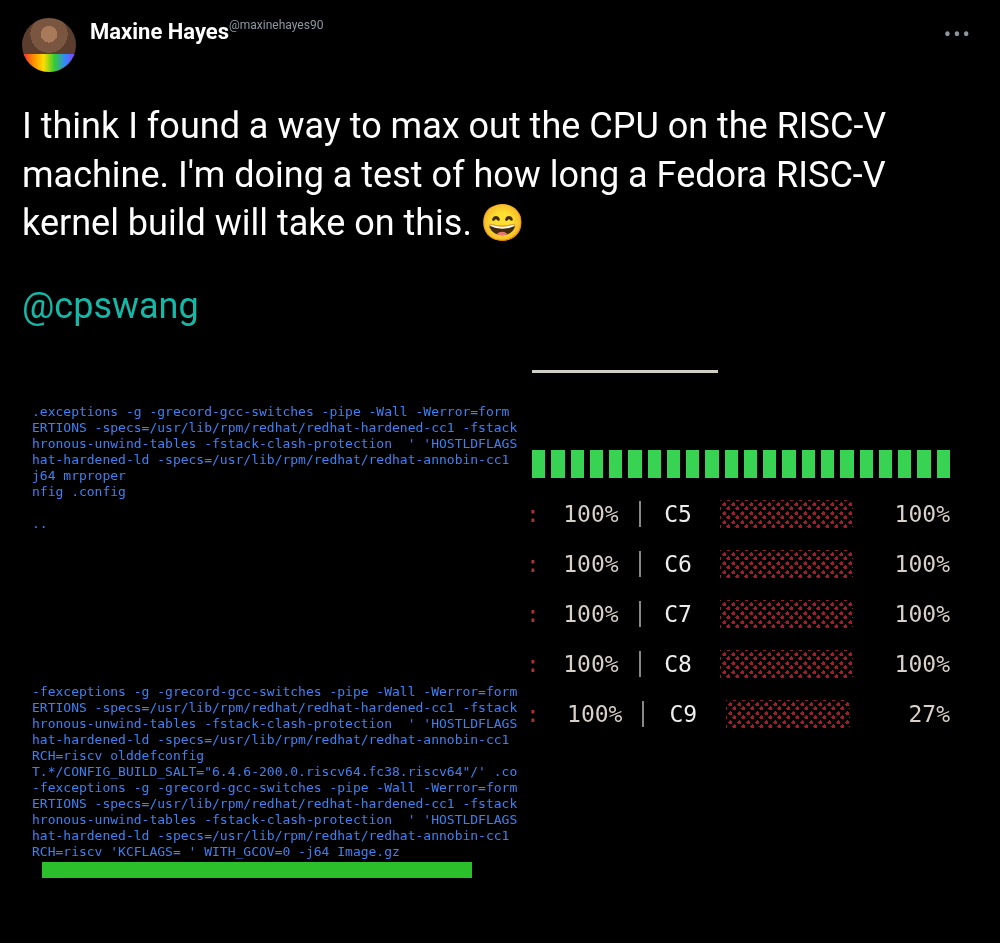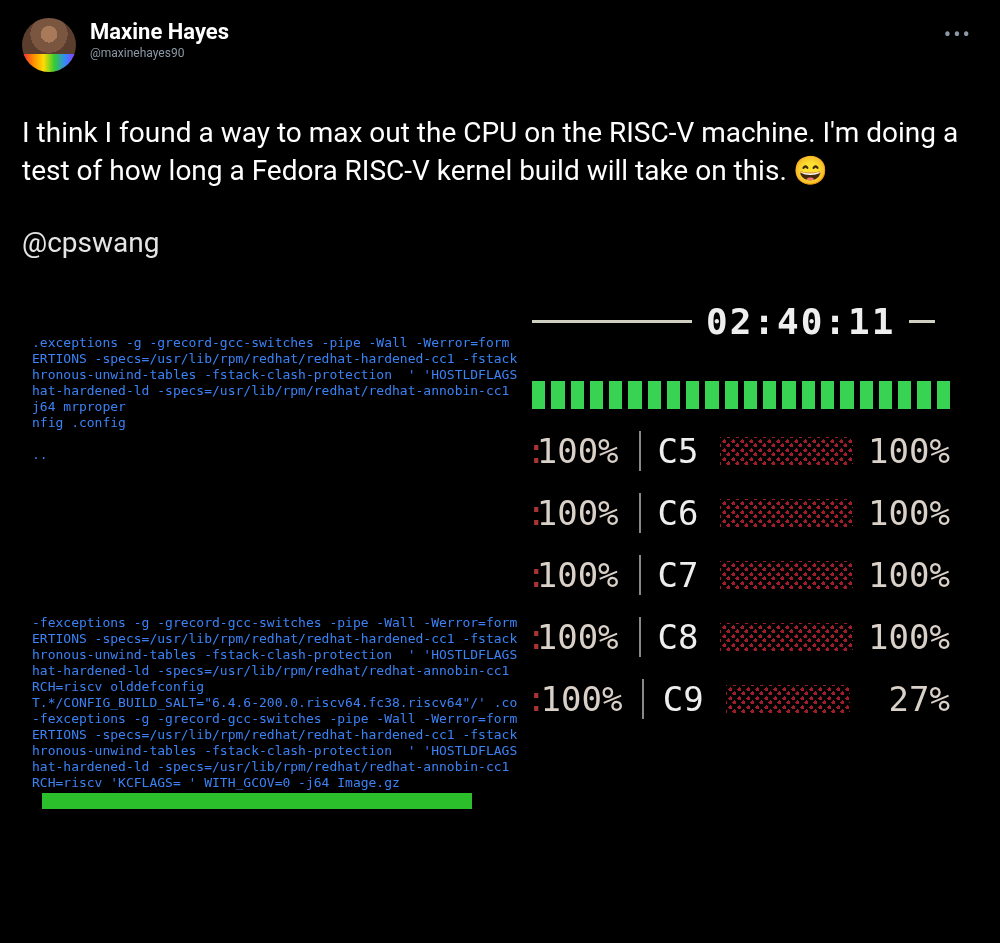--- a/index.html
+++ b/index.html
@@ -1,38 +1,38 @@
 <!DOCTYPE html>
 <html><head>
 <meta charset="utf-8">
 <style>
   html,body{margin:0;padding:0;background:#000;color:#fff;font-family:-apple-system,BlinkMacSystemFont,"Segoe UI",Roboto,Helvetica,Arial,sans-serif;width:1000px;height:943px;overflow:hidden}
   .tweet{padding:18px 22px 0 22px;box-sizing:border-box}
   .hdr{display:flex;align-items:flex-start;gap:14px}
   .avatar{width:54px;height:54px;border-radius:50%;background:radial-gradient(circle at 50% 30%,#a87a5a 0 18%,#7a5640 18% 40%,#5a3d2c 40% 100%);flex:0 0 auto;position:relative;overflow:hidden}
   .avatar::after{content:"";position:absolute;left:0;right:0;bottom:0;height:18px;background:linear-gradient(90deg,#e24,#f80,#fd0,#3c3,#38f,#93f)}
-  .names{display:flex;flex-direction:column;line-height:1.25}
+  .names{display:flex;flex-direction:row;line-height:1.25}
   .display-name{font-weight:700;font-size:22px;color:#fff}
   .handle{color:#8b98a5;font-size:12px}
   .more{margin-left:auto;color:#8b98a5;font-size:22px;letter-spacing:2px;padding:4px 6px;cursor:pointer}
-  .body{margin-top:42px;font-size:28px;line-height:1.35;word-wrap:break-word}
+  .body{margin-top:30px;font-size:36px;line-height:1.35;word-wrap:break-word}
   .body p{margin:0 0 34px 0}
-  .mention,.hashtag{color:#e5e5e5}
+  .mention,.hashtag{color:#14b8a6}
   .emoji{display:inline-block}
   .media{margin:2px 0 0 0;border-radius:18px;overflow:hidden;position:relative;width:960px;height:530px;background:#000}
   .term{position:absolute;left:10px;top:8px;right:10px;bottom:10px;font-family:"DejaVu Sans Mono","Menlo","Consolas",monospace;color:#d8d8cc}
   .term-left{position:absolute;left:0;top:0;width:500px;font-size:13px;line-height:16px;white-space:pre;color:#3b82f6}
   .term-left .block{margin-bottom:120px}
   .clock-wrap{position:absolute;right:28px;top:-2px;display:flex;align-items:center}
   .clock-wrap .bar{height:3px;background:#cfcfc2;flex:0 0 auto}
   .clock{font-size:36px;font-weight:600;letter-spacing:2px;font-family:"DejaVu Sans Mono",monospace;color:#eee;padding:0 14px}
   .greenrow{position:absolute;left:500px;right:22px;top:78px;height:28px;display:flex;gap:6px}
   .greenrow span{flex:1;background:#39d353}
   .cpu-grid{position:absolute;left:500px;right:22px;top:128px;display:flex;flex-direction:column;gap:22px;font-family:"DejaVu Sans Mono",monospace}
-  .cpu-row{display:flex;align-items:center;font-size:34px;color:#eee}
+  .cpu-row{display:flex;align-items:center;font-size:23px;color:#eee}
   .pct-left{width:110px;text-align:right;color:#d9d0c8;position:relative}
   .pct-left::before{content:":";position:absolute;left:-6px;color:#a33}
   .core{width:80px;text-align:center;color:#eee;font-weight:500;border-left:2px solid #888;margin-left:20px;padding-left:6px}
   .bar-dots{width:170px;height:28px;margin:0 10px;background:
       radial-gradient(circle,#b23 2px,transparent 2px) 0 0/9px 9px,
       radial-gradient(circle,#b23 2px,transparent 2px) 4px 4px/9px 9px;
       opacity:.85}
   .bar-dots.partial{background:
       radial-gradient(circle,#b23 2px,transparent 2px) 0 0/9px 9px,
       radial-gradient(circle,#b23 2px,transparent 2px) 4px 4px/9px 9px;
@@ -82,21 +82,20 @@
 T.*/CONFIG_BUILD_SALT="6.4.6-200.0.riscv64.fc38.riscv64"/' .co
 -fexceptions -g -grecord-gcc-switches -pipe -Wall -Werror=form
 ERTIONS -specs=/usr/lib/rpm/redhat/redhat-hardened-cc1 -fstack
 hronous-unwind-tables -fstack-clash-protection  ' 'HOSTLDFLAGS
 hat-hardened-ld -specs=/usr/lib/rpm/redhat/redhat-annobin-cc1
 RCH=riscv 'KCFLAGS= ' WITH_GCOV=0 -j64 Image.gz</div>
       </div>
 
       <div class="clock-wrap" style="left:500px">
         <div class="bar" style="width:160px"></div>
-        <div class="clock">02:40:11</div>
         <div class="bar" style="width:26px"></div>
       </div>
 
       <div class="greenrow" id="greenrow">
           <span></span>
           <span></span>
           <span></span>
           <span></span>
           <span></span>
           <span></span>

